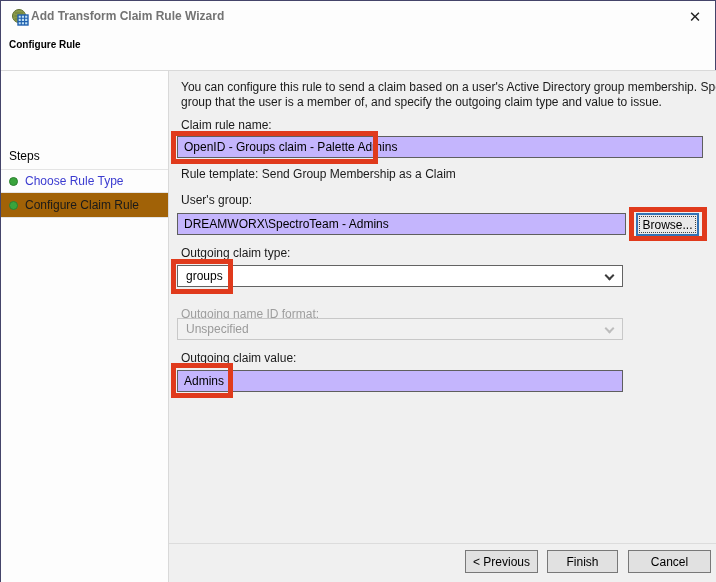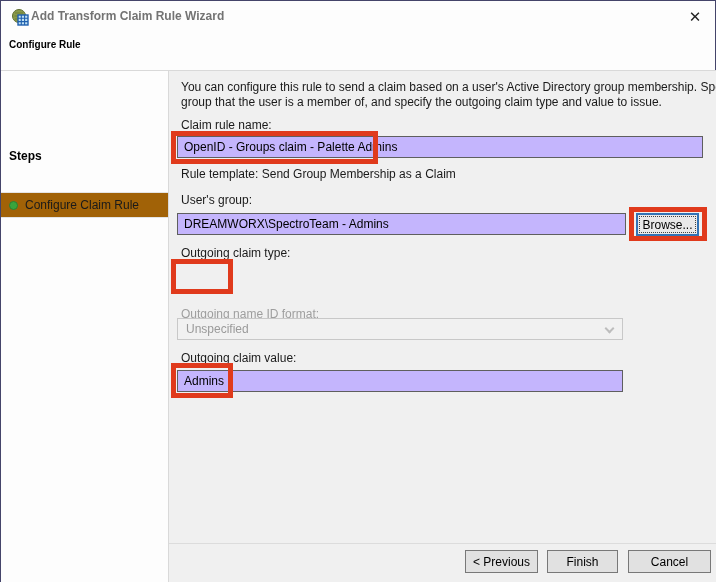--- a/index.html
+++ b/index.html
@@ -18,21 +18,21 @@
   .close-btn {
     position: absolute; right: 8px; top: 5px; width: 24px; height: 22px;
     font-size: 15px; color: #222; text-align: center; line-height: 22px; cursor: default;
   }
   .page-heading { position: absolute; left: 8px; top: 38px; font-size: 10px; font-weight: bold; color: #000; }
   .header-sep { position: absolute; left: 0; top: 69px; width: 716px; height: 1px; background: #d9d9d9; }
 
   
   .sidebar { position: absolute; left: 0; top: 70px; width: 167px; height: 511px; background: #fdfdfd; }
   .v-sep { position: absolute; left: 167px; top: 70px; width: 1px; height: 511px; background: #d9d9d9; }
-  .steps-header { position: absolute; left: 8px; top: 78px; font-size: 12px; font-weight: bold; color: #000; }
+  .steps-header { position: absolute; left: 8px; top: 78px; font-size: 12px; font-weight: normal; color: #000; }
   .step-row { position: absolute; left: 0; width: 167px; display: flex; align-items: center; font-size: 12px; }
   .step-row-1 { top: 98px; height: 23px; border-top: 1px solid #e4e4e4; color: #3b3bd0; }
   .step-row-2 { top: 121px; height: 26px; border-top: 1px solid #e4e4e4; border-bottom: 1px solid #e4e4e4; background: #a16207; color: #1a1a1a; }
   .step-dot {
     width: 9px; height: 9px; border-radius: 50%; margin: 0 7px 0 8px; flex: 0 0 9px;
     background: #39a43c; border: 1px solid #2c8030;
   }
 
   
   .main { position: absolute; left: 168px; top: 70px; width: 548px; height: 511px; background: #f0f0f0; }
@@ -92,20 +92,24 @@
     </svg>
     <span class="title-text">Add Transform Claim Rule Wizard</span>
     <div class="close-btn">✕</div>
   </div>
 
   <div class="page-heading">Configure Rule</div>
   <div class="header-sep"></div>
 
   <div class="sidebar">
     <div class="steps-header">Steps</div>
+    <div class="step-row step-row-1">
+      <span class="step-dot"></span>
+      <span>Choose Rule Type</span>
+    </div>
     <div class="step-row step-row-2">
       <span class="step-dot"></span>
       <span>Configure Claim Rule</span>
     </div>
   </div>
   <div class="v-sep"></div>
 
   <div class="main">
     <div class="desc">
       <div>You can configure this rule to send a claim based on a user's Active Directory group membership. Specify the</div>
@@ -115,20 +119,24 @@
     <div class="field-label" style="top:47px">Claim rule name:</div>
     <input class="tbox" style="left: 8px; top: 65px; width: 526px;" value="OpenID - Groups claim - Palette Admins">
 
     <div class="field-label" style="top:96px">Rule template: Send Group Membership as a Claim</div>
 
     <div class="field-label" style="top:122px">User's group:</div>
     <input class="tbox" style="left: 8px; top: 142px; width: 449px;" value="DREAMWORX\SpectroTeam - Admins">
     <button class="btn browse-btn">Browse...</button>
 
     <div class="field-label" style="top:175px">Outgoing claim type:</div>
+    <div class="combo" style="left:8px; top:194px; width:446px">
+      <span>groups</span>
+      <span class="chev"></span>
+    </div>
 
     <div class="field-label disabled" style="top:236px">Outgoing name ID format:</div>
     <div class="combo disabled" style="left:8px; top:247px; width:446px">
       <span>Unspecified</span>
       <span class="chev"></span>
     </div>
 
     <div class="field-label" style="top:280px">Outgoing claim value:</div>
     <input class="tbox" style="left: 8px; top: 299px; width: 446px;" value="Admins">
   </div>

